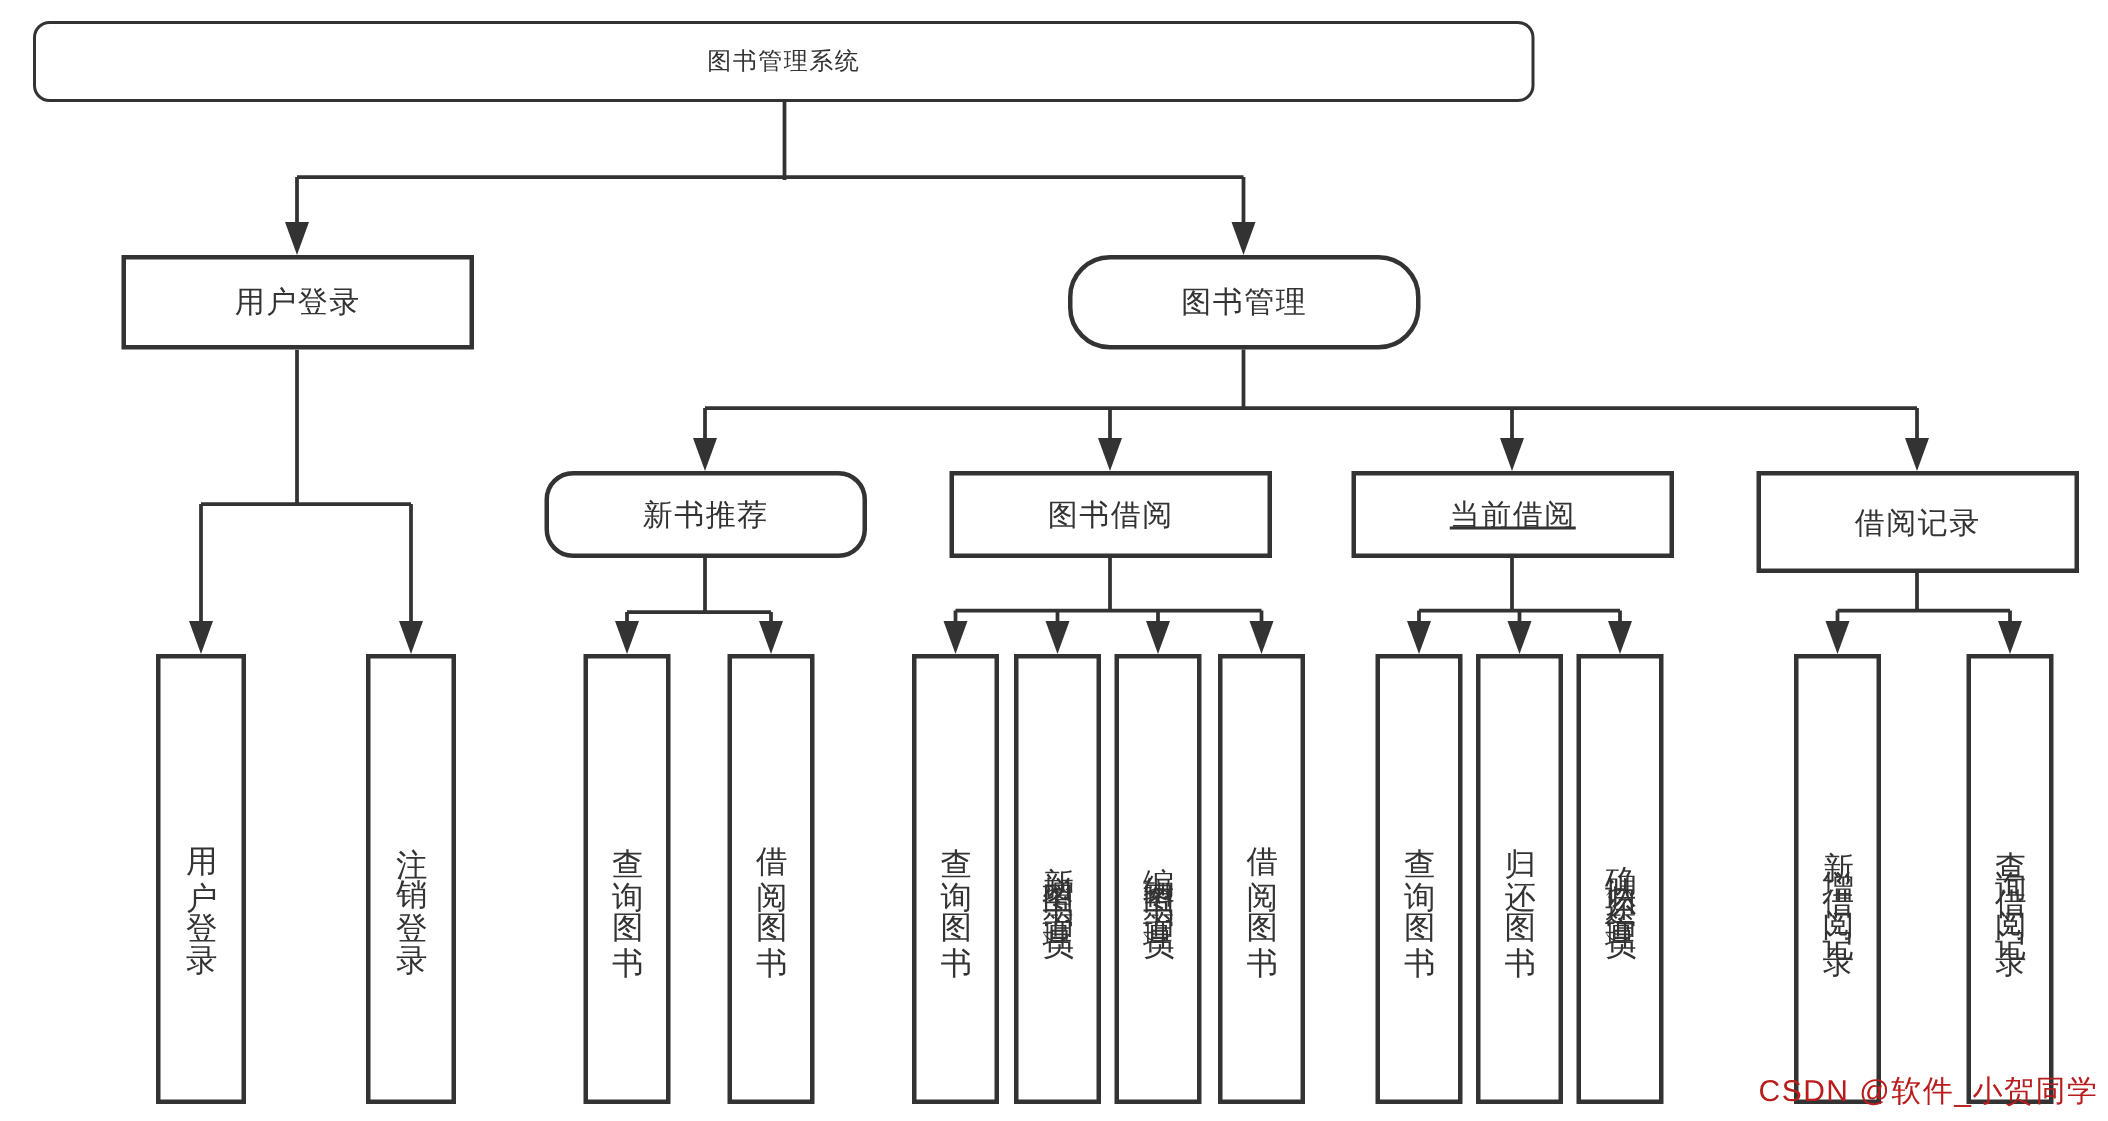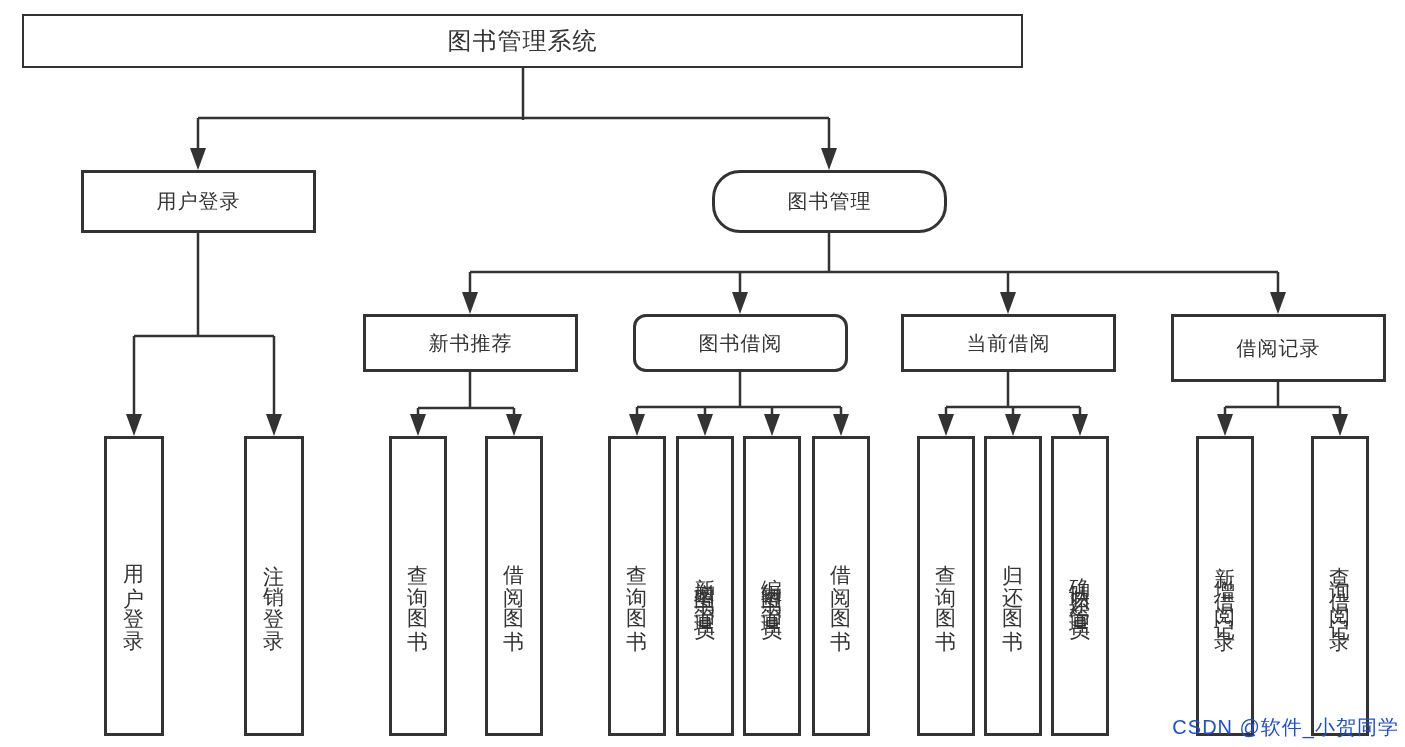--- a/index.html
+++ b/index.html
@@ -7,32 +7,32 @@
     position:relative; width:1405px; height:747px; background:#ffffff;
     font-family:"Liberation Sans","DejaVu Sans",sans-serif; overflow:hidden;
   }
   .connectors { position:absolute; left:0; top:0; width:1405px; height:747px; }
   .node {
     position:absolute; box-sizing:border-box; background:#ffffff;
     border:3px solid #333333; color:#333333;
     display:flex; align-items:center; justify-content:center;
   }
   .hnode { font-size:20px; letter-spacing:1px; white-space:nowrap; }
-  .root  { border-width:2px; font-size:24px; }
+  .root  { border-width:2px; font-size:16px;border-radius:11px; }
   .leaf  { top:436px; height:300px; }
   .vtext {
     writing-mode:vertical-rl; text-orientation:mixed;
     font-size:21px; color:#333333; white-space:nowrap; line-height:1;
   }
   .sp4 { letter-spacing:22px; text-indent:11px; }
   .sp6 { letter-spacing:13px; text-indent:6px; }
   .sp9 { letter-spacing:6px;  text-indent:3px; }
   .watermark {
     position:absolute; right:6px; bottom:6px;
-    font-size:20px; color:#1d4ed8; letter-spacing:1px; white-space:nowrap;
+    font-size:20px; color:#b91c1c; letter-spacing:1px; white-space:nowrap;
   }
 </style>
 </head>
 <body>
 
 <div class="stage">
 
   <svg class="connectors" viewBox="0 0 1405 747" xmlns="http://www.w3.org/2000/svg">
     <path d="M523 68 V120
              M198 118 H829
@@ -88,23 +88,23 @@
       <path d="M1217 414 L1233 414 L1225 436 Z"></path>
       <path d="M1332 414 L1348 414 L1340 436 Z"></path>
     </g>
   </svg>
 
   <div class="node hnode root" style="left:22px; top:14px; width:1001px; height:54px;">图书管理系统</div>
 
   <div class="node hnode" style="left:81px; top:170px; width:235px; height:63px;">用户登录</div>
   <div class="node hnode" style="left:712px; top:170px; width:235px; height:63px;border-radius:28px;">图书管理</div>
 
-  <div class="node hnode" style="left:363px; top:314px; width:215px; height:58px;">新书推荐</div>
-  <div class="node hnode" style="left:633px; top:314px; width:215px; height:58px;border-radius:13px;">图书借阅</div>
-  <div class="node hnode" style="left:901px; top:314px; width:215px; height:58px;">当前借阅</div>
+  <div class="node hnode" style="left:363px; top:314px; width:215px; height:58px;border-radius:19px;">新书推荐</div>
+  <div class="node hnode" style="left:633px; top:314px; width:215px; height:58px;">图书借阅</div>
+  <div class="node hnode" style="left:901px; top:314px; width:215px; height:58px;text-decoration:underline;">当前借阅</div>
   <div class="node hnode" style="left:1171px; top:314px; width:215px; height:68px;">借阅记录</div>
 
   <div class="node leaf" style="left:104px; width:60px;">
     <span class="vtext sp4">用户登录</span>
   </div>
   <div class="node leaf" style="left:244px; width:60px;">
     <span class="vtext sp4">注销登录</span>
   </div>
 
   <div class="node leaf" style="left:389px; width:58px;">

